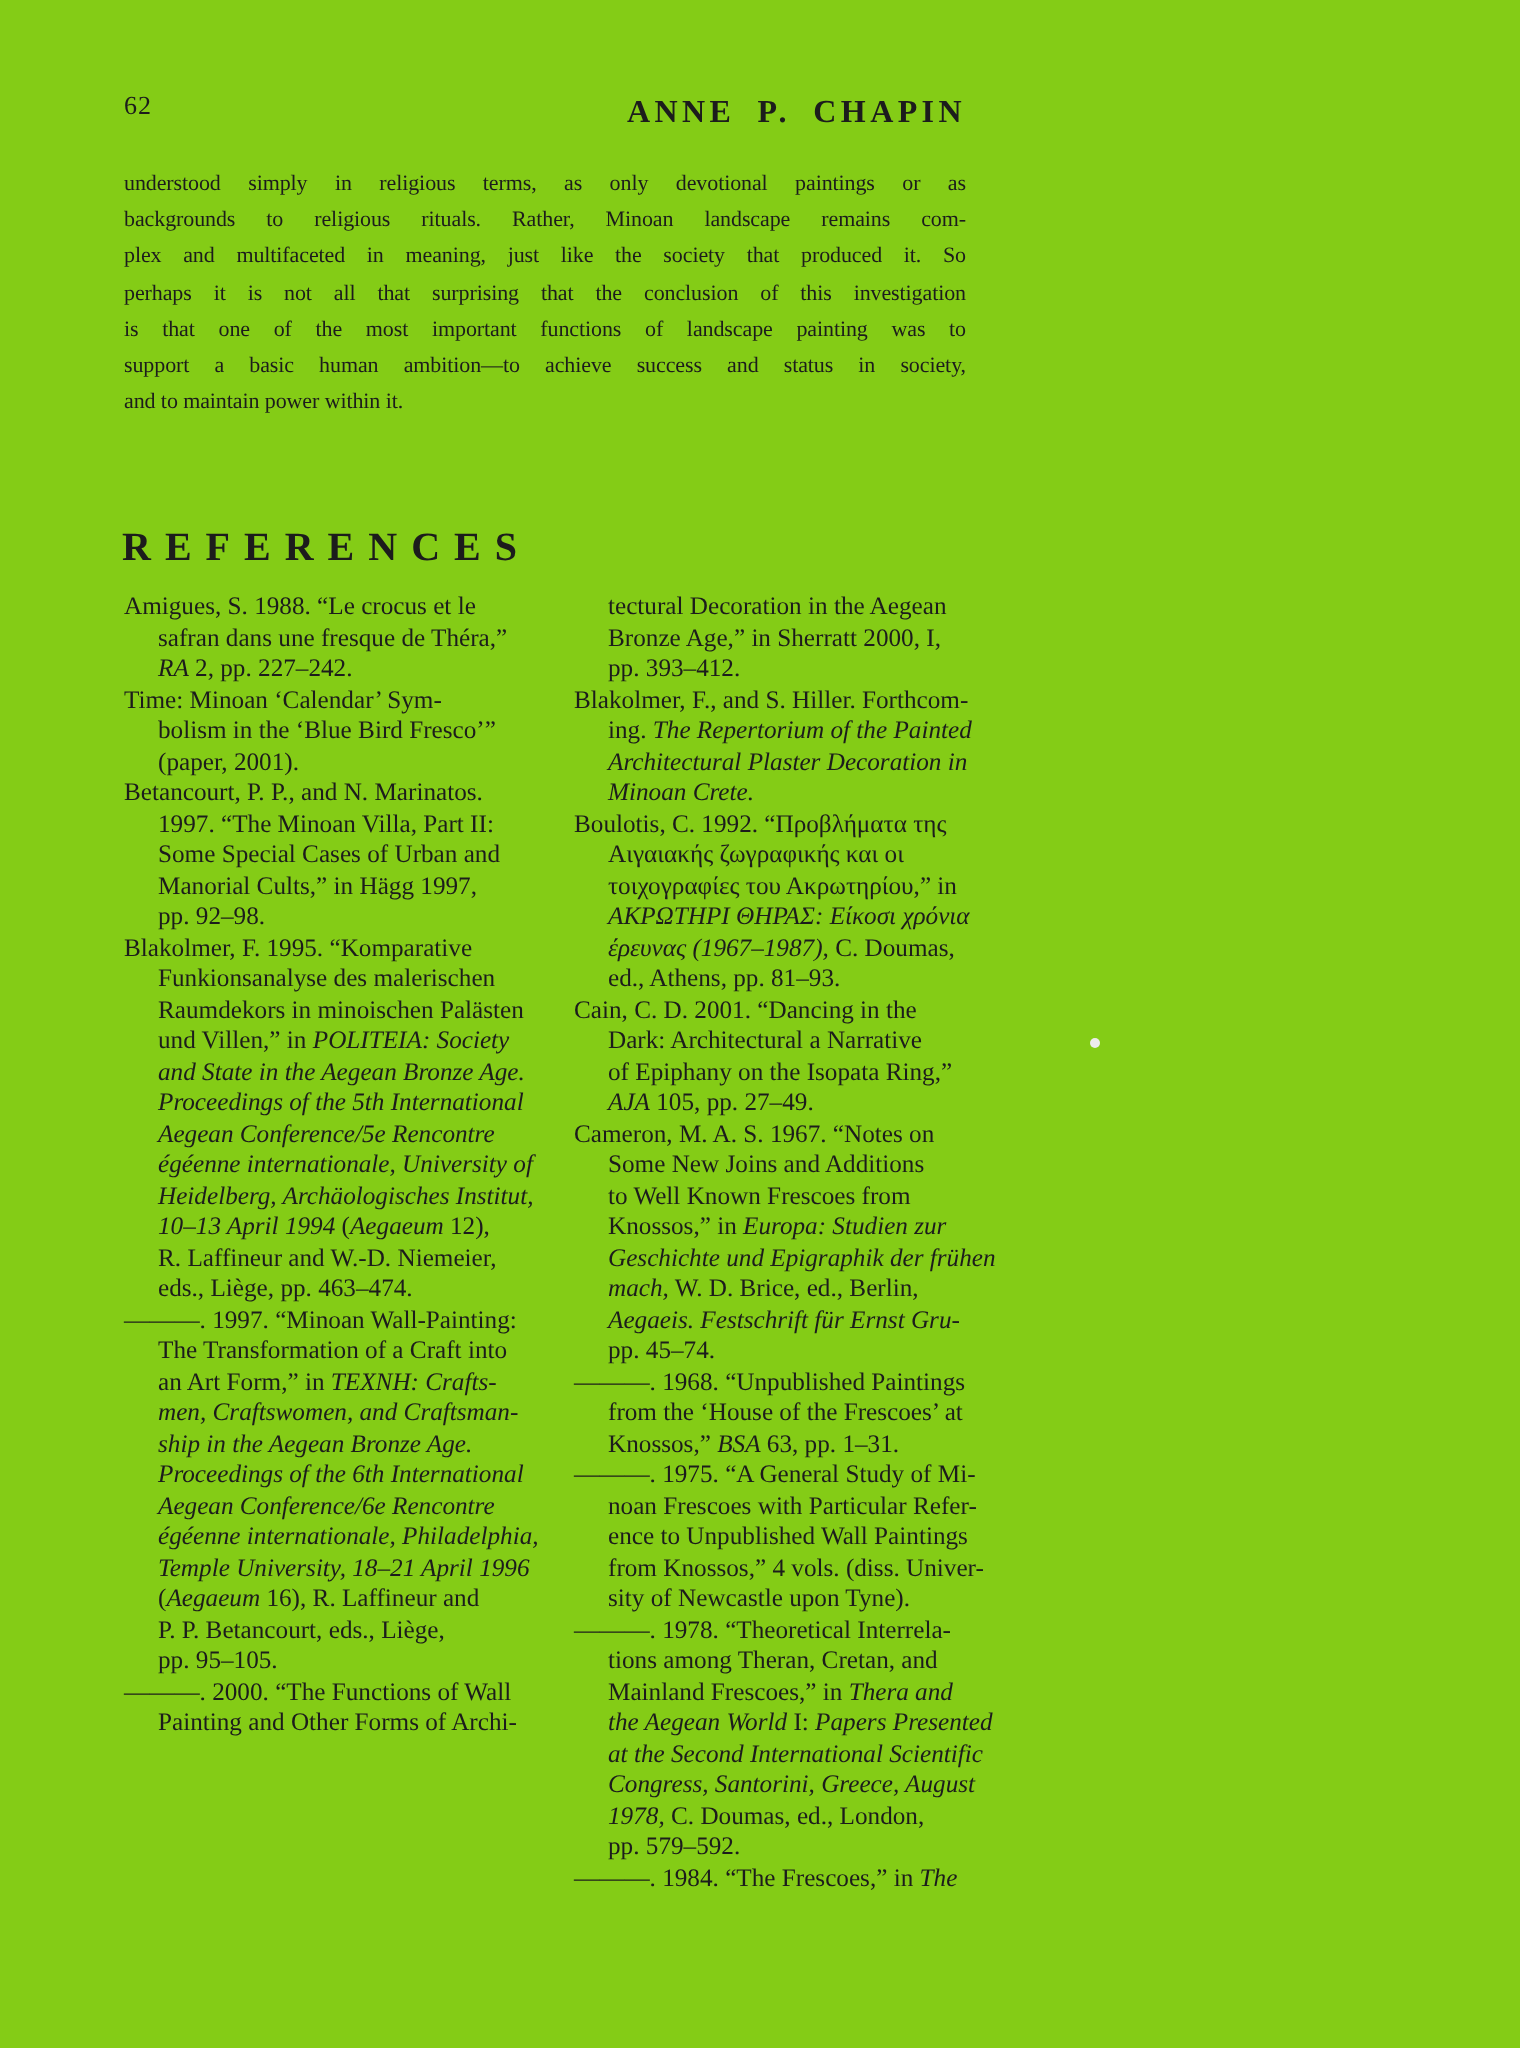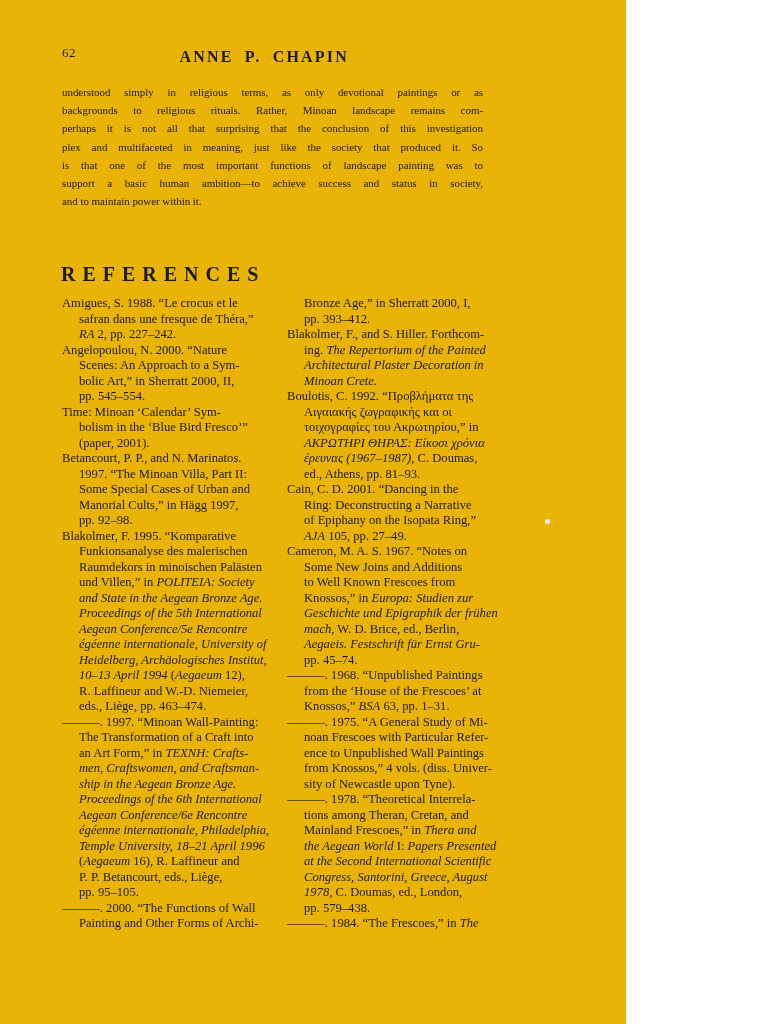--- a/index.html
+++ b/index.html
@@ -2,23 +2,23 @@
 <html><head>
 <meta charset="utf-8">
 <style>
   html, body {
     margin: 0;
     padding: 0;
     background: #ffffff;
   }
   .sheet {
     position: relative;
-    width: 626px;
+    width: 760px;
     height: 1024px;
-    background: #eab308;
+    background: #84cc16;
     color: #1c1c1c;
     font-family: "Liberation Serif", "DejaVu Serif", serif;
     overflow: hidden;
   }
   .page-number {
     position: absolute;
     left: 62px;
     top: 45px;
     font-size: 13px;
     letter-spacing: 0.5px;
@@ -87,41 +87,35 @@
 
 <div class="sheet">
 
   <div class="page-number">62</div>
 
   <div class="running-head">ANNE P. CHAPIN</div>
 
   <div class="body-paragraph">
       <div class="para-line just">understood simply in religious terms, as only devotional paintings or as</div>
       <div class="para-line just">backgrounds to religious rituals. Rather, Minoan landscape remains com-</div>
+      <div class="para-line just">plex and multifaceted in meaning, just like the society that produced it. So</div>
       <div class="para-line just">perhaps it is not all that surprising that the conclusion of this investigation</div>
-      <div class="para-line just">plex and multifaceted in meaning, just like the society that produced it. So</div>
       <div class="para-line just">is that one of the most important functions of landscape painting was to</div>
       <div class="para-line just">support a basic human ambition—to achieve success and status in society,</div>
       <div class="para-line">and to maintain power within it.</div>
     </div>
 
   <div class="references-heading">REFERENCES</div>
 
   <div class="columns">
     <div class="col-left">
         <div class="ref-entry">
           <div class="ref-line"><span>Amigues, S. 1988. “Le crocus et le</span></div>
           <div class="ref-line"><span>safran dans une fresque de Théra,”</span></div>
           <div class="ref-line"><em>RA</em><span> 2, pp. 227–242.</span></div>
-        </div>
-        <div class="ref-entry">
-          <div class="ref-line"><span>Angelopoulou, N. 2000. “Nature</span></div>
-          <div class="ref-line"><span>Scenes: An Approach to a Sym-</span></div>
-          <div class="ref-line"><span>bolic Art,” in Sherratt 2000, II,</span></div>
-          <div class="ref-line"><span>pp. 545–554.</span></div>
         </div>
         <div class="ref-entry">
           <div class="ref-line"><span>Time: Minoan ‘Calendar’ Sym-</span></div>
           <div class="ref-line"><span>bolism in the ‘Blue Bird Fresco’”</span></div>
           <div class="ref-line"><span>(paper, 2001).</span></div>
         </div>
         <div class="ref-entry">
           <div class="ref-line"><span>Betancourt, P. P., and N. Marinatos.</span></div>
           <div class="ref-line"><span>1997. “The Minoan Villa, Part II:</span></div>
           <div class="ref-line"><span>Some Special Cases of Urban and</span></div>
@@ -156,40 +150,41 @@
           <div class="ref-line"><span>P. P. Betancourt, eds., Liège,</span></div>
           <div class="ref-line"><span>pp. 95–105.</span></div>
         </div>
         <div class="ref-entry">
           <div class="ref-line"><span>———. 2000. “The Functions of Wall</span></div>
           <div class="ref-line"><span>Painting and Other Forms of Archi-</span></div>
         </div>
       </div>
     <div class="col-right">
         <div class="ref-entry continuation">
+          <div class="ref-line"><span>tectural Decoration in the Aegean</span></div>
           <div class="ref-line"><span>Bronze Age,” in Sherratt 2000, I,</span></div>
           <div class="ref-line"><span>pp. 393–412.</span></div>
         </div>
         <div class="ref-entry">
           <div class="ref-line"><span>Blakolmer, F., and S. Hiller. Forthcom-</span></div>
           <div class="ref-line"><span>ing. </span><em>The Repertorium of the Painted</em></div>
           <div class="ref-line"><em>Architectural Plaster Decoration in</em></div>
           <div class="ref-line"><em>Minoan Crete.</em></div>
         </div>
         <div class="ref-entry">
           <div class="ref-line"><span>Boulotis, C. 1992. “Προβλήματα της</span></div>
           <div class="ref-line"><span>Αιγαιακής ζωγραφικής και οι</span></div>
           <div class="ref-line"><span>τοιχογραφίες του Ακρωτηρίου,” in</span></div>
           <div class="ref-line"><em>ΑΚΡΩΤΗΡΙ ΘΗΡΑΣ: Είκοσι χρόνια</em></div>
           <div class="ref-line"><em>έρευνας (1967–1987),</em><span> C. Doumas,</span></div>
           <div class="ref-line"><span>ed., Athens, pp. 81–93.</span></div>
         </div>
         <div class="ref-entry">
           <div class="ref-line"><span>Cain, C. D. 2001. “Dancing in the</span></div>
-          <div class="ref-line"><span>Ring: Deconstructing a Narrative</span></div>
+          <div class="ref-line"><span>Dark: Architectural a Narrative</span></div>
           <div class="ref-line"><span>of Epiphany on the Isopata Ring,”</span></div>
           <div class="ref-line"><em>AJA</em><span> 105, pp. 27–49.</span></div>
         </div>
         <div class="ref-entry">
           <div class="ref-line"><span>Cameron, M. A. S. 1967. “Notes on</span></div>
           <div class="ref-line"><span>Some New Joins and Additions</span></div>
           <div class="ref-line"><span>to Well Known Frescoes from</span></div>
           <div class="ref-line"><span>Knossos,” in </span><em>Europa: Studien zur</em></div>
           <div class="ref-line"><em>Geschichte und Epigraphik der frühen</em></div>
           <div class="ref-line"><em>mach,</em><span> W. D. Brice, ed., Berlin,</span></div>
@@ -209,21 +204,21 @@
           <div class="ref-line"><span>sity of Newcastle upon Tyne).</span></div>
         </div>
         <div class="ref-entry">
           <div class="ref-line"><span>———. 1978. “Theoretical Interrela-</span></div>
           <div class="ref-line"><span>tions among Theran, Cretan, and</span></div>
           <div class="ref-line"><span>Mainland Frescoes,” in </span><em>Thera and</em></div>
           <div class="ref-line"><em>the Aegean World</em><span> I: </span><em>Papers Presented</em></div>
           <div class="ref-line"><em>at the Second International Scientific</em></div>
           <div class="ref-line"><em>Congress, Santorini, Greece, August</em></div>
           <div class="ref-line"><em>1978,</em><span> C. Doumas, ed., London,</span></div>
-          <div class="ref-line"><span>pp. 579–438.</span></div>
+          <div class="ref-line"><span>pp. 579–592.</span></div>
         </div>
         <div class="ref-entry">
           <div class="ref-line"><span>———. 1984. “The Frescoes,” in </span><em>The</em></div>
         </div>
       </div>
   </div>
 
   <div class="scan-artifact"></div>
 
 </div>

